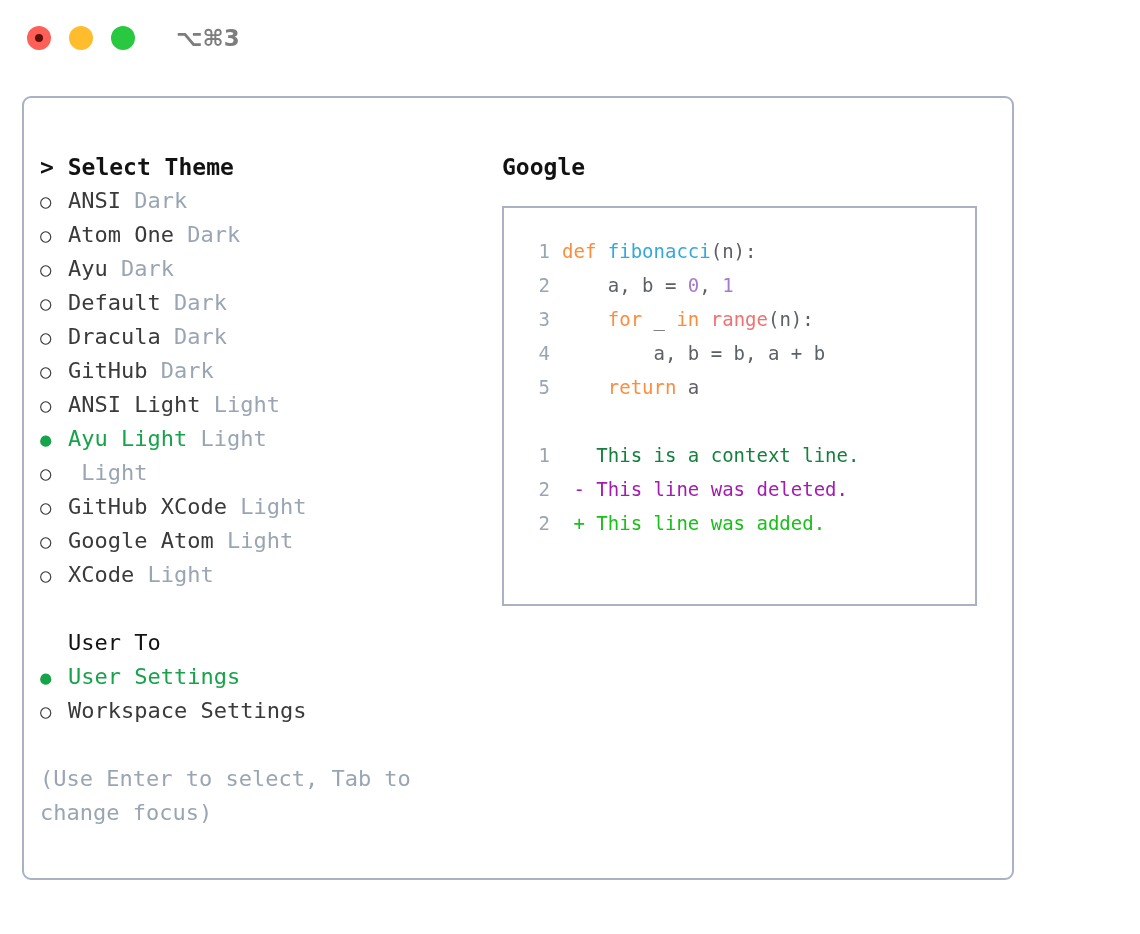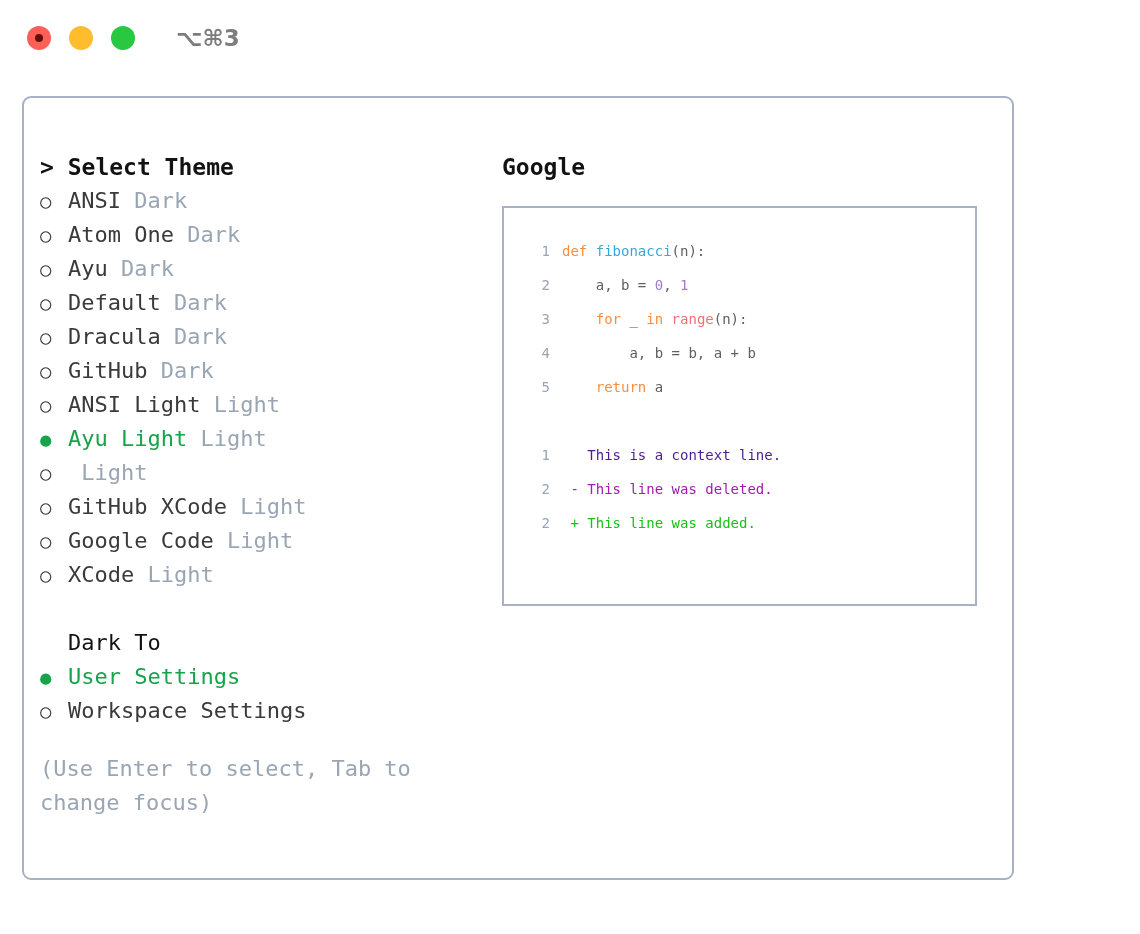--- a/index.html
+++ b/index.html
@@ -111,21 +111,21 @@
     display: flex;
     align-items: baseline;
     line-height: 34px;
     font-size: 22px;
     white-space: pre;
   }
   .group-heading .marker { color: transparent; }
   .group-heading .opt-label { color: #121212; }
   .spacer-line { height: 34px; }
   .hint {
-    margin-top: 24px;
+    margin-top: 34px;
     font-size: 22px;
     line-height: 34px;
     color: #9aa5b4;
     width: 400px;
   }
 
   
   .right-col {
     position: absolute;
     left: 478px;
@@ -135,40 +135,40 @@
   .preview-box {
     margin-top: 22px;
     width: 475px;
     height: 400px;
     border: 2px solid #a8b2c4;
     box-sizing: border-box;
     background: #ffffff;
     padding: 26px 0 0 0;
   }
   .code {
-    font-size: 14px;
+    font-size: 19px;
     line-height: 34px;
     white-space: pre;
     padding-left: 18px;
   }
   .code-line { display: block; white-space: pre; }
   .ln {
     display: inline-block;
     width: 28px;
     text-align: right;
     color: #9aa5b4;
     margin-right: 12px;
   }
   .kw   { color: #fa8d3e; }
   .fn   { color: #35a7dd; }
   .bif  { color: #f07171; margin-top: 36px; }
   .num  { color: #a37acc; }
   .pl   { color: #5c6166; }
   .blank-line { display: block; height: 34px; }
-  .diff-ctx { color: #4c1d95; }
+  .diff-ctx { color: #15803d; }
   .diff-del { color: #a21caf; text-align: center; }
   .diff-add { color: #18c018; }
 </style>
 </head>
 <body>
 
 <div class="window">
 
   <div class="titlebar">
     <div class="dots">
@@ -191,29 +191,29 @@
             <div class="opt"><span class="marker">○</span><span class="opt-label">ANSI</span><span class="opt-cat"> Dark</span></div>
             <div class="opt"><span class="marker">○</span><span class="opt-label">Atom One</span><span class="opt-cat"> Dark</span></div>
             <div class="opt"><span class="marker">○</span><span class="opt-label">Ayu</span><span class="opt-cat"> Dark</span></div>
             <div class="opt"><span class="marker">○</span><span class="opt-label">Default</span><span class="opt-cat"> Dark</span></div>
             <div class="opt"><span class="marker">○</span><span class="opt-label">Dracula</span><span class="opt-cat"> Dark</span></div>
             <div class="opt"><span class="marker">○</span><span class="opt-label">GitHub</span><span class="opt-cat"> Dark</span></div>
             <div class="opt"><span class="marker">○</span><span class="opt-label">ANSI Light</span><span class="opt-cat"> Light</span></div>
             <div class="opt selected"><span class="marker sel">●</span><span class="opt-label">Ayu Light</span><span class="opt-cat"> Light</span></div>
             <div class="opt"><span class="marker">○</span><span class="opt-cat"> Light</span></div>
             <div class="opt"><span class="marker">○</span><span class="opt-label">GitHub XCode</span><span class="opt-cat"> Light</span></div>
-            <div class="opt"><span class="marker">○</span><span class="opt-label">Google Code</span><span class="opt-cat"> Light</span></div>
+            <div class="opt"><span class="marker">○</span><span class="opt-label">Google Atom</span><span class="opt-cat"> Light</span></div>
             <div class="opt"><span class="marker">○</span><span class="opt-label">XCode</span><span class="opt-cat"> Light</span></div>
           </div>
 
         <div class="spacer-line"></div>
 
         <div class="group-heading">
           <span class="marker">○</span>
-          <span class="opt-label">Dark To</span>
+          <span class="opt-label">User To</span>
         </div>
 
         <div class="opt-list" id="apply-list">
             <div class="opt selected"><span class="marker sel">●</span><span class="opt-label">User Settings</span></div>
             <div class="opt"><span class="marker">○</span><span class="opt-label">Workspace Settings</span></div>
           </div>
 
         <div class="hint">(Use Enter to select, Tab to change focus)</div>
       </div>
 

